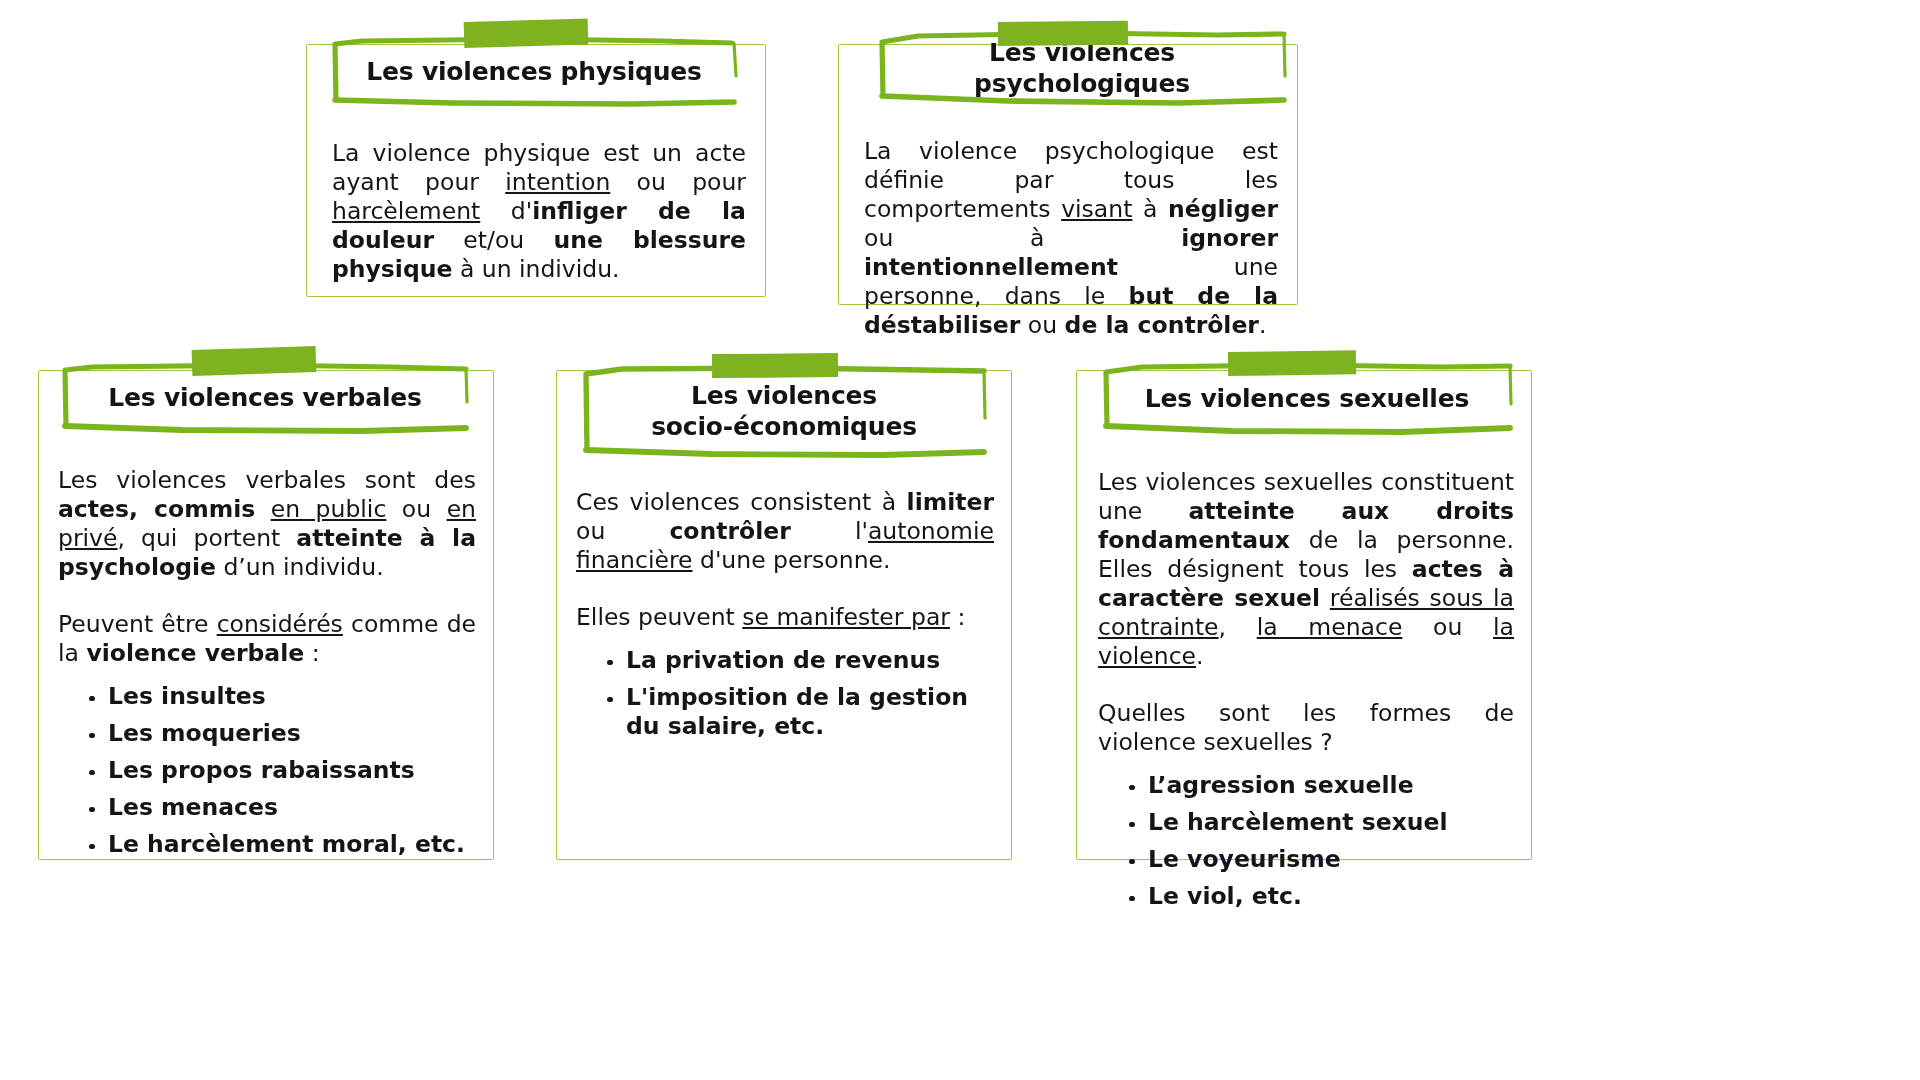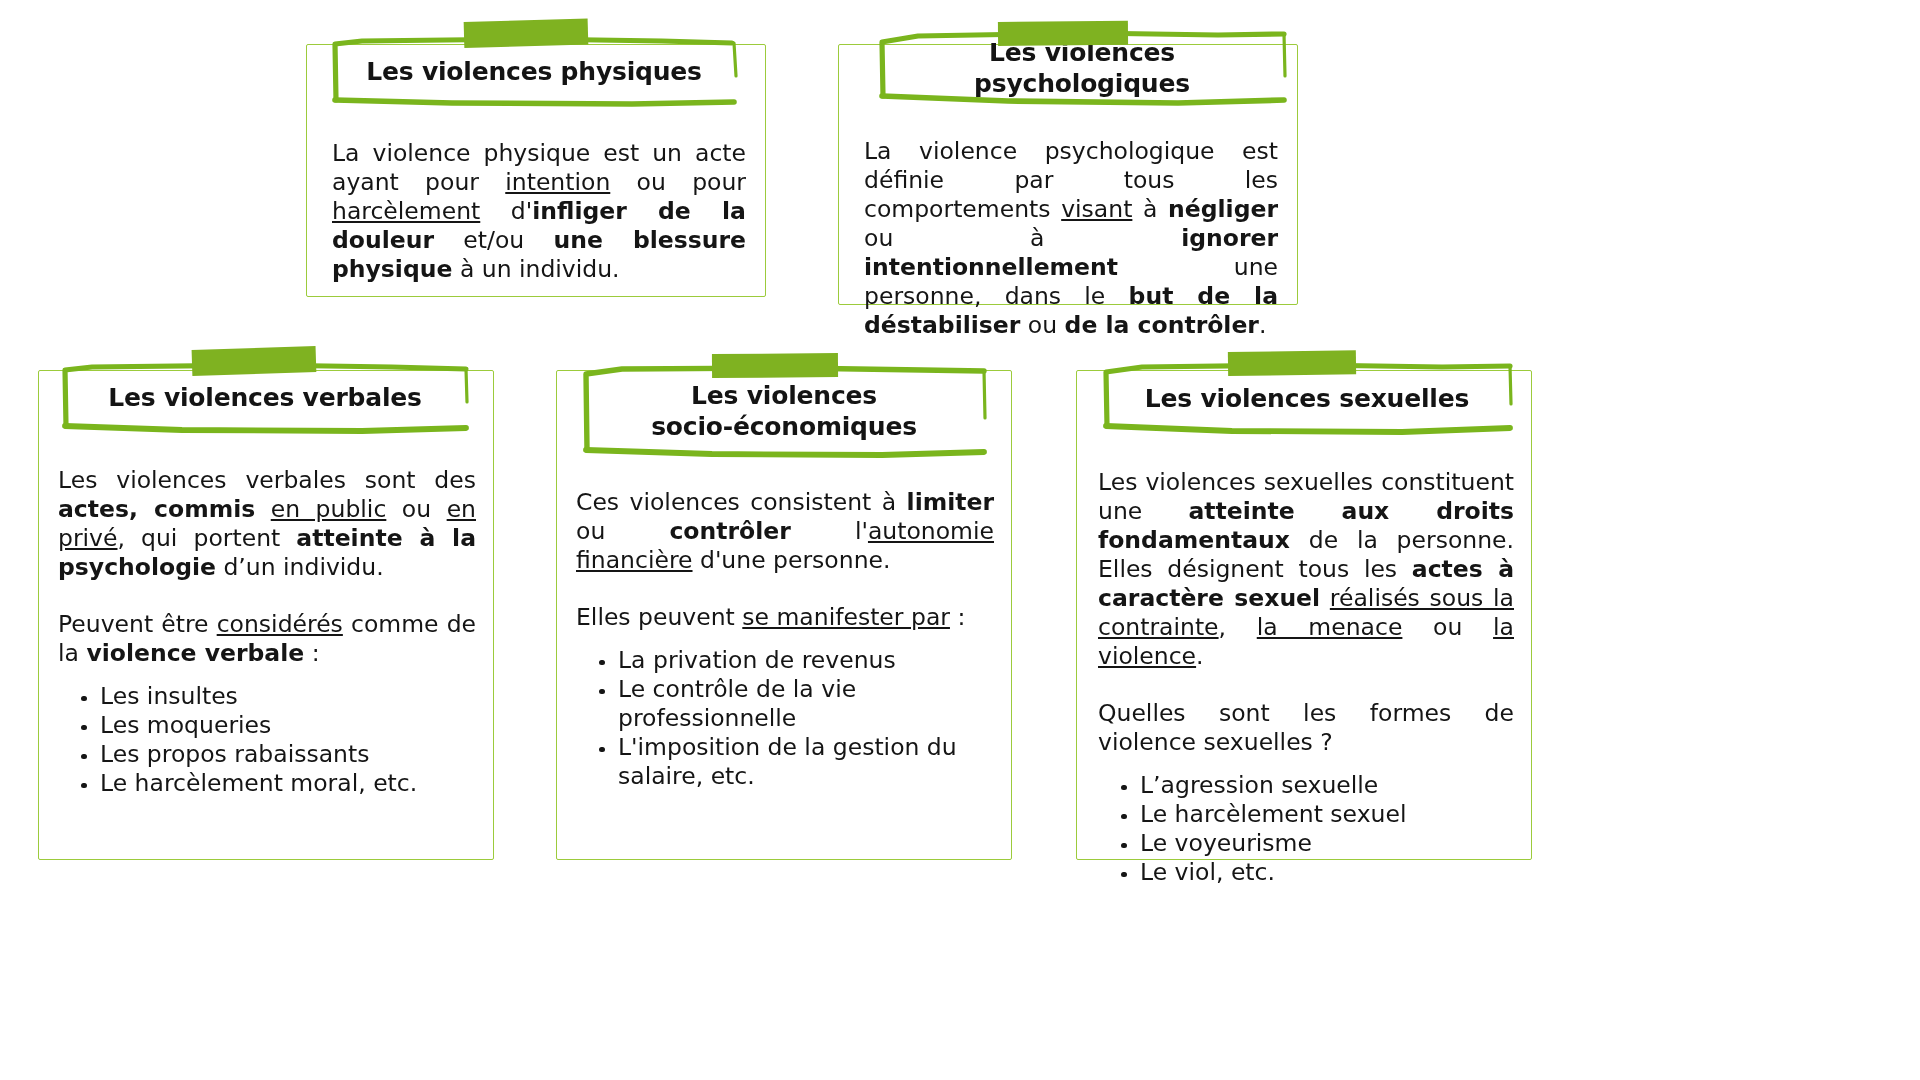--- a/index.html
+++ b/index.html
@@ -99,23 +99,24 @@
   .card-body u { text-decoration: underline; text-underline-offset: 2px; }
 
   .card-body ul {
     margin: 0.62em 0 0 0;
     padding-left: 40px;
     list-style: none;
     text-align: left;
   }
   .card-body ul li {
     position: relative;
-    margin: 0;
+    margin: 8px;
     padding: 0 0 0 2px;
     line-height: 1.235;
+    font-weight: bold;
   }
   .card-body ul li::before {
     content: "";
     position: absolute;
     left: -17px;
     top: 0.56em;
     width: 5.5px;
     height: 5.5px;
     border-radius: 50%;
     background: #151515;
@@ -180,20 +181,21 @@
       <p>
         <span><span>Les violences verbales sont des </span><b>actes, commis</b><span> </span><u>en public</u><span> ou </span><u>en privé</u><span>, qui portent </span><b>atteinte à la psychologie</b><span> d’un individu.</span></span>
       </p>
       <p class="gap">
         <span><span>Peuvent être </span><u>considérés</u><span> comme de la </span><b>violence verbale</b><span> :</span></span>
       </p>
       <ul>
           <li>Les insultes</li>
           <li>Les moqueries</li>
           <li>Les propos rabaissants</li>
+          <li>Les menaces</li>
           <li>Le harcèlement moral, etc.</li>
         </ul>
     </div>
   </div>
 
   <div class="card" style="left:556px; top:370px; width:456px; height:490px;">
     <div class="card-paper"></div>
     <div class="card-head" style="left:26px; top:-6px; width:404px; height:94px;">
       <svg viewBox="0 0 404 94" preserveAspectRatio="none">
         <path d="M5,86 L4,10 L40,5 L210,4 L340,6 L402,7" fill="none" stroke="#7ab51d" stroke-width="5.4" stroke-linecap="round" stroke-linejoin="round"></path>
@@ -207,21 +209,20 @@
                 transform: rotate(-0.4deg); transform-origin: left center;"></div>
     <div class="card-body" style="left:20px; top:118px; right:18px;">
       <p>
         <span><span>Ces violences consistent à </span><b>limiter</b><span> ou </span><b>contrôler</b><span> l'</span><u>autonomie financière</u><span> d'une personne.</span></span>
       </p>
       <p class="gap">
         <span><span>Elles peuvent </span><u>se manifester par</u><span> :</span></span>
       </p>
       <ul>
           <li>La privation de revenus</li>
-          <li>Le contrôle de la vie professionnelle</li>
           <li>L'imposition de la gestion du salaire, etc.</li>
         </ul>
     </div>
   </div>
 
   <div class="card" style="left:1076px; top:370px; width:456px; height:490px;padding-left:32px;">
     <div class="card-paper"></div>
     <div class="card-head" style="left:26px; top:-8px; width:410px; height:74px;">
       <svg viewBox="0 0 410 74" preserveAspectRatio="none">
         <path d="M5,64 L4,10 L40,5 L210,3 L340,5 L408,4" fill="none" stroke="#7ab51d" stroke-width="5.2" stroke-linecap="round" stroke-linejoin="round"></path>

